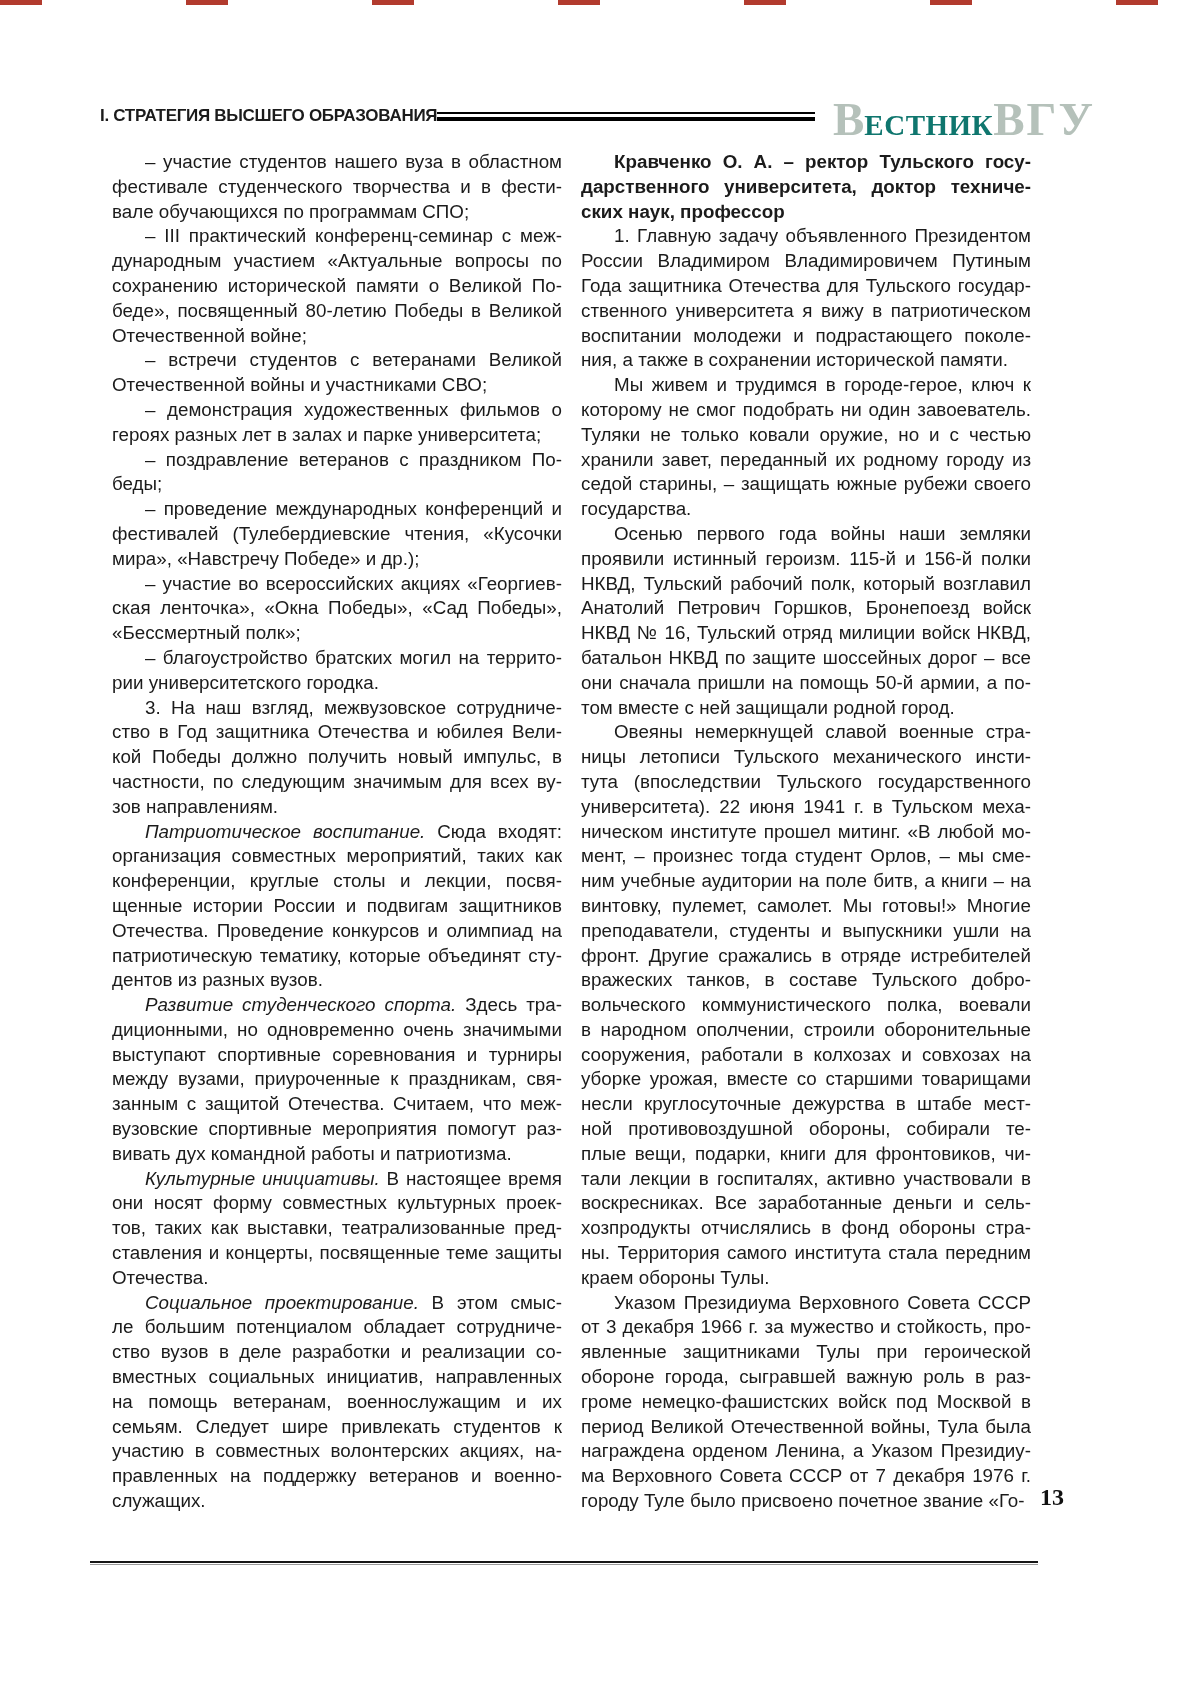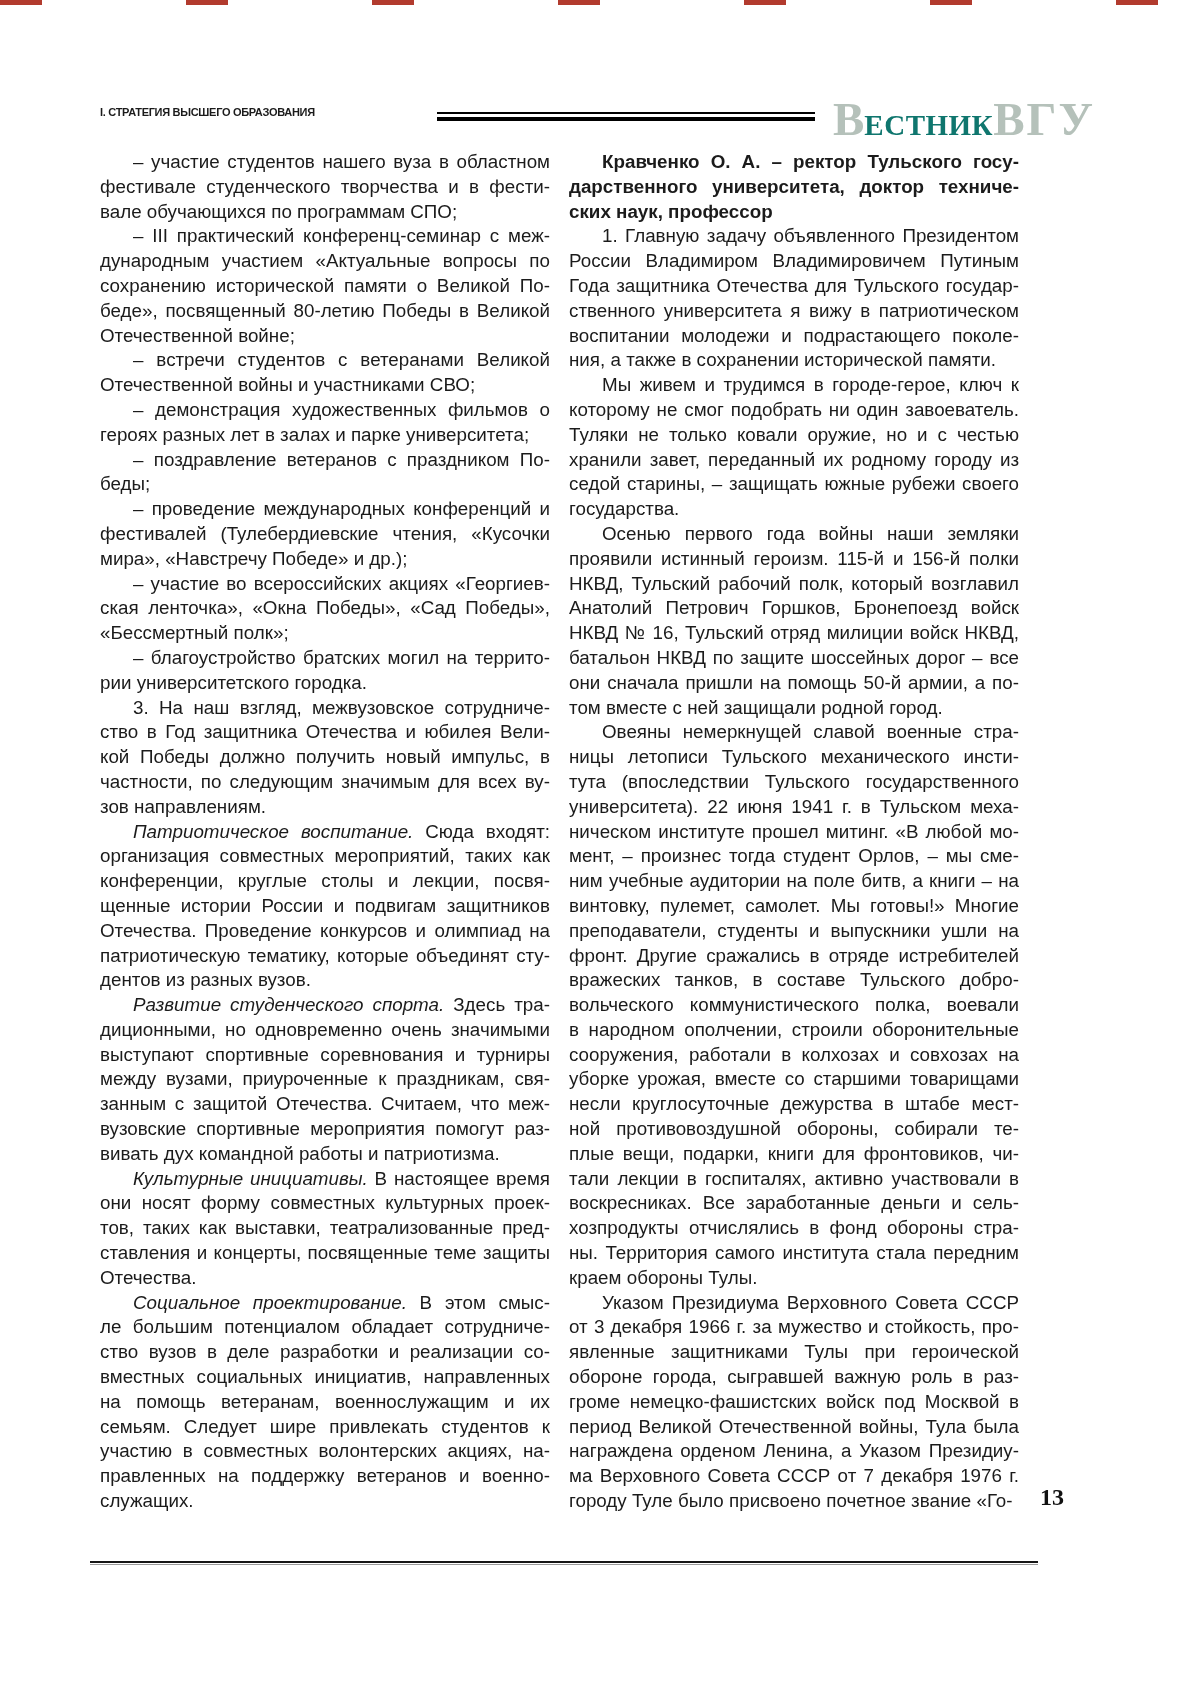--- a/index.html
+++ b/index.html
@@ -6,34 +6,34 @@
   .page {
     position:relative; width:1200px; height:1697px; background:#ffffff;
     font-family:"Liberation Sans", sans-serif; color:#1b1b1b; overflow:hidden;
   }
   .top-marks {
     position:absolute; top:0; left:0; width:1200px; height:5px;
     background:repeating-linear-gradient(90deg, #b23b2e 0 42px, transparent 42px 186px);
   }
   .section-title {
     position:absolute; left:100px; top:106px;
-    font-size:11px; font-weight:bold; letter-spacing:-0.3px; white-space:nowrap;
+    font-size:17px; font-weight:bold; letter-spacing:-0.3px; white-space:nowrap;
   }
   .double-rule {
     position:absolute; left:437px; top:112px; width:378px; height:3px;
     border-top:2px solid #000; border-bottom:4px solid #000;
   }
   .logo {
     position:absolute; left:833px; top:96px; line-height:1; white-space:nowrap;
     font-family:"Liberation Serif", serif; font-weight:bold;
   }
   .logo-initial { font-size:47px; }
   .logo-rest { font-size:29px; letter-spacing:0.5px; color:#0f766e; }
   .logo-abbr { font-size:47px; margin-left:0; letter-spacing:2px; }
-  .content { position:absolute; left:100px; top:150px; width:919px; display:flex; gap:19px; }
+  .content { position:absolute; left:112px; top:150px; width:919px; display:flex; gap:19px; }
   .col { width:450px; }
   .line {
     font-size:18.8px; line-height:24.8px;
     text-align:justify; text-align-last:justify;
   }
   .line.first { text-indent:33px; }
   .line.last { text-align-last:left; }
   .para.bold .line { font-weight:bold; }
   em { font-style:italic; }
   .footer-rule {

